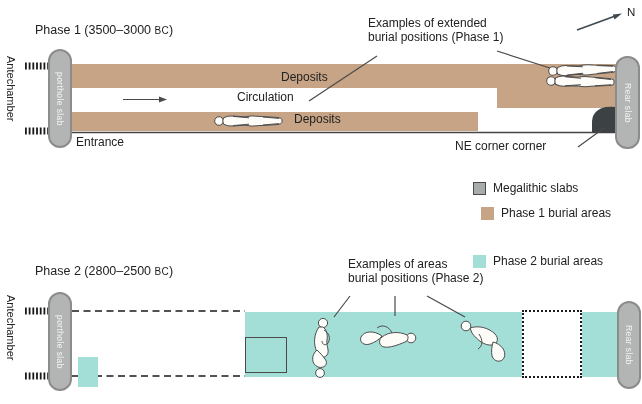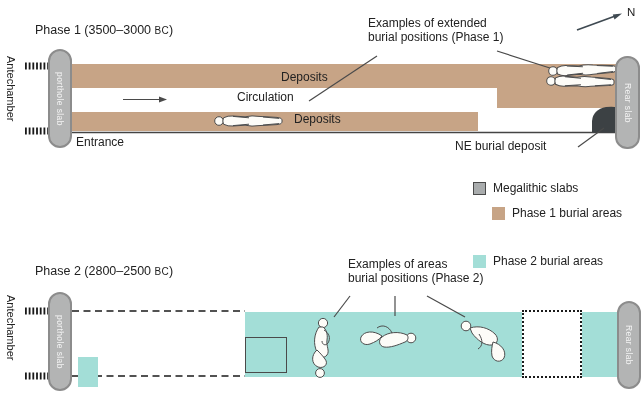--- a/index.html
+++ b/index.html
@@ -131,28 +131,28 @@
   <div class="lbl z4" style="left:76px;top:92px;margin-top:44px;">Entrance</div>
   <div class="lbl z4" style="left:237px;top:91px;">Circulation</div>
   <div class="lbl z4" style="left:281px;top:71px;">Deposits</div>
   <div class="lbl z4" style="left:294px;top:113px;">Deposits</div>
 
   <div class="lbl caption z4" style="left:368px;top:17px;">
     <div>Examples of extended</div>
     <div>burial positions (Phase 1)</div>
   </div>
 
-  <div class="lbl z4" style="left:455px;top:140px;">NE burial deposit</div>
+  <div class="lbl z4" style="left:455px;top:140px;">NE corner corner</div>
   <div class="lbl z4" style="left:627px;top:6px;font-size:11.5px;">N</div>
 
   <div class="legend-row z4" style="left:473px;top:182px;">
     <span class="sw sw-gray"></span>
     <span class="lbl" style="position:static;">Megalithic slabs</span>
   </div>
-  <div class="legend-row z4" style="left:492px;top:207px;">
+  <div class="legend-row z4" style="left:481px;top:207px;">
     <span class="sw sw-tan"></span>
     <span class="lbl" style="position:static;">Phase 1 burial areas</span>
   </div>
   <div class="legend-row z4" style="left:473px;top:232px;margin-top:23px;">
     <span class="sw sw-teal"></span>
     <span class="lbl" style="position:static;">Phase 2 burial areas</span>
   </div>
 
   <div class="lbl title z4" style="left:35px;top:265px;">
     <span>Phase 2  (2800–2500 </span><span class="era">BC</span><span>)</span>

